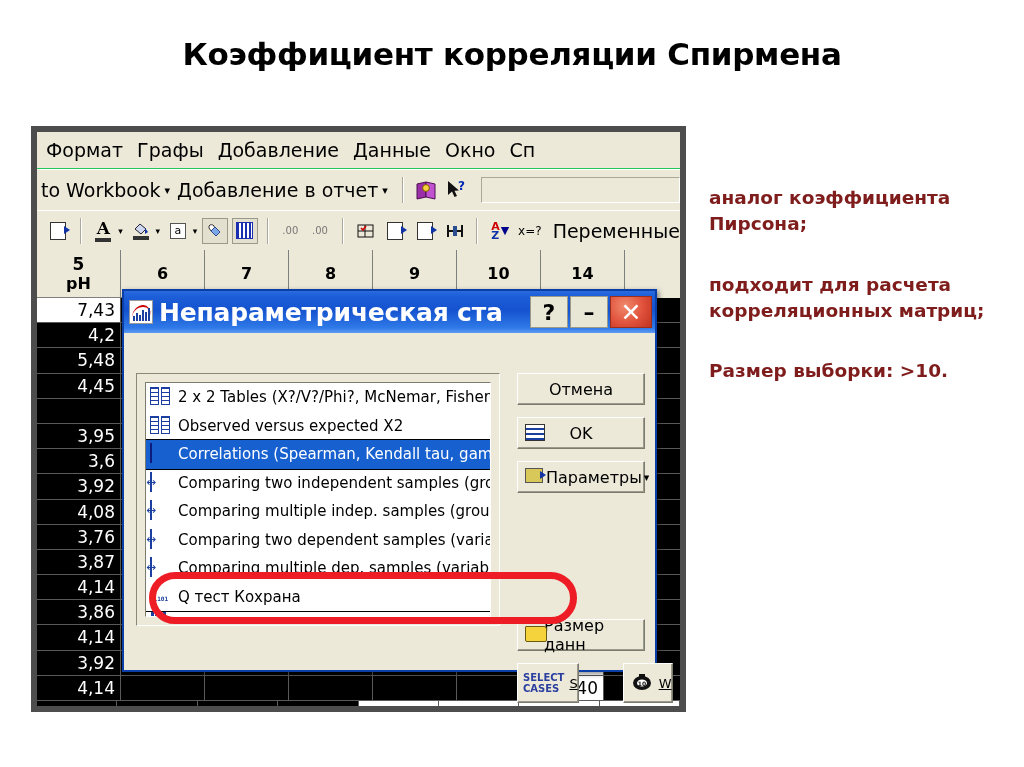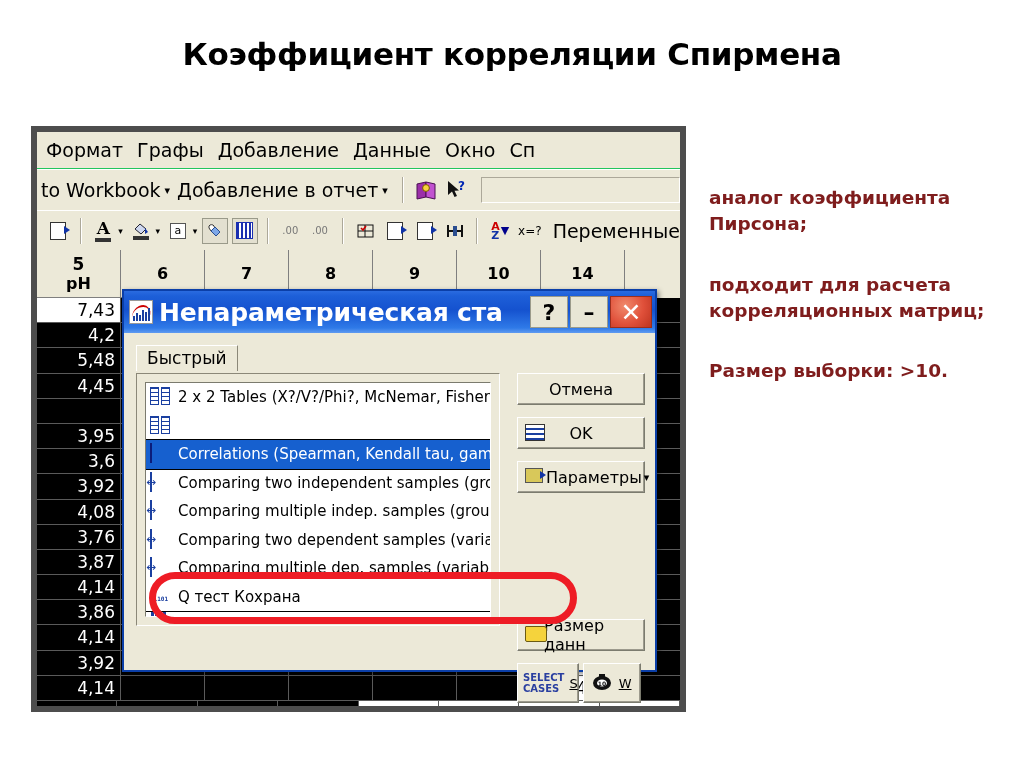--- a/index.html
+++ b/index.html
@@ -235,21 +235,21 @@
   .dbtn .bi { position:absolute; left:7px; top:6px; }
   .ic-ok {
     width:20px; height:17px; background:#fff; border:1px solid #333;
     background-image: repeating-linear-gradient(0deg,#1a3fa0 0 2px, #fff 2px 5px);
   }
   .ic-param { width:18px; height:15px; background:#d8c85a; border:1px solid #555; position:relative; }
   .ic-param:after{ content:''; position:absolute; right:-4px; top:2px; border-left:6px solid #1033a6; border-top:4px solid transparent; border-bottom:4px solid transparent;}
   .ic-folder { width:22px; height:16px; background:#f5d33c; border:1px solid #6b5a12; border-radius:1px 3px 2px 2px; }
   .dbtn.open { margin-top:6px; }
   .dbtn.small { width:62px; height:40px; display:inline-flex; margin-right:4px; }
-  #small-row { display:flex; }
+  #small-row { display:flex;gap:40px; }
   .selcases { font-size:10px; font-weight:bold; color:#2a3fa0; line-height:11px; text-align:left; }
   .uline { text-decoration:underline; font-size:13px; color:#000; margin-left:5px; }
   .ic-weight { font-size:17px; }
 
   
   #red-ring {
     position:absolute; left:112px; top:440px; width:428px; height:52px;
     border:7px solid #ee1c25; border-radius:26px;
     pointer-events:none;
   }
@@ -576,42 +576,40 @@
                 <i style="height:13px"></i>
             </span>
           </span>
           <span id="dlg-title-text">Непараметрическая ста</span>
           <span class="tbtn">?</span>
           <span class="tbtn">–</span>
           <span class="tbtn close">✕</span>
         </div>
 
         <div id="dlg-body">
-          <div id="tabstrip">
-            <div id="tab-quick">Быстрый</div>
-          </div>
 
           <div id="panel">
             <div id="listbox">
                 <div class="li">
                   <span class="li-icon">
                     <span class="ic-twoblocks">
                       <span></span>
                       <span></span>
                     </span>
                   </span>
                   <span>2 x 2 Tables (X?/V?/Phi?, McNemar, Fisher exac</span>
                 </div>
                 <div class="li">
                   <span class="li-icon">
                     <span class="ic-twoblocks">
                       <span></span>
                       <span></span>
                     </span>
                   </span>
+                  <span>Observed versus expected X2</span>
                 </div>
                 <div class="li sel">
                   <span class="li-icon"><span class="ic-dense"></span></span>
                   <span>Correlations (Spearman, Kendall tau, gamma)</span>
                 </div>
                 <div class="li">
                   <span class="li-icon"><span class="ic-comp"></span></span>
                   <span>Comparing two independent samples (groups)</span>
                 </div>
                 <div class="li">

